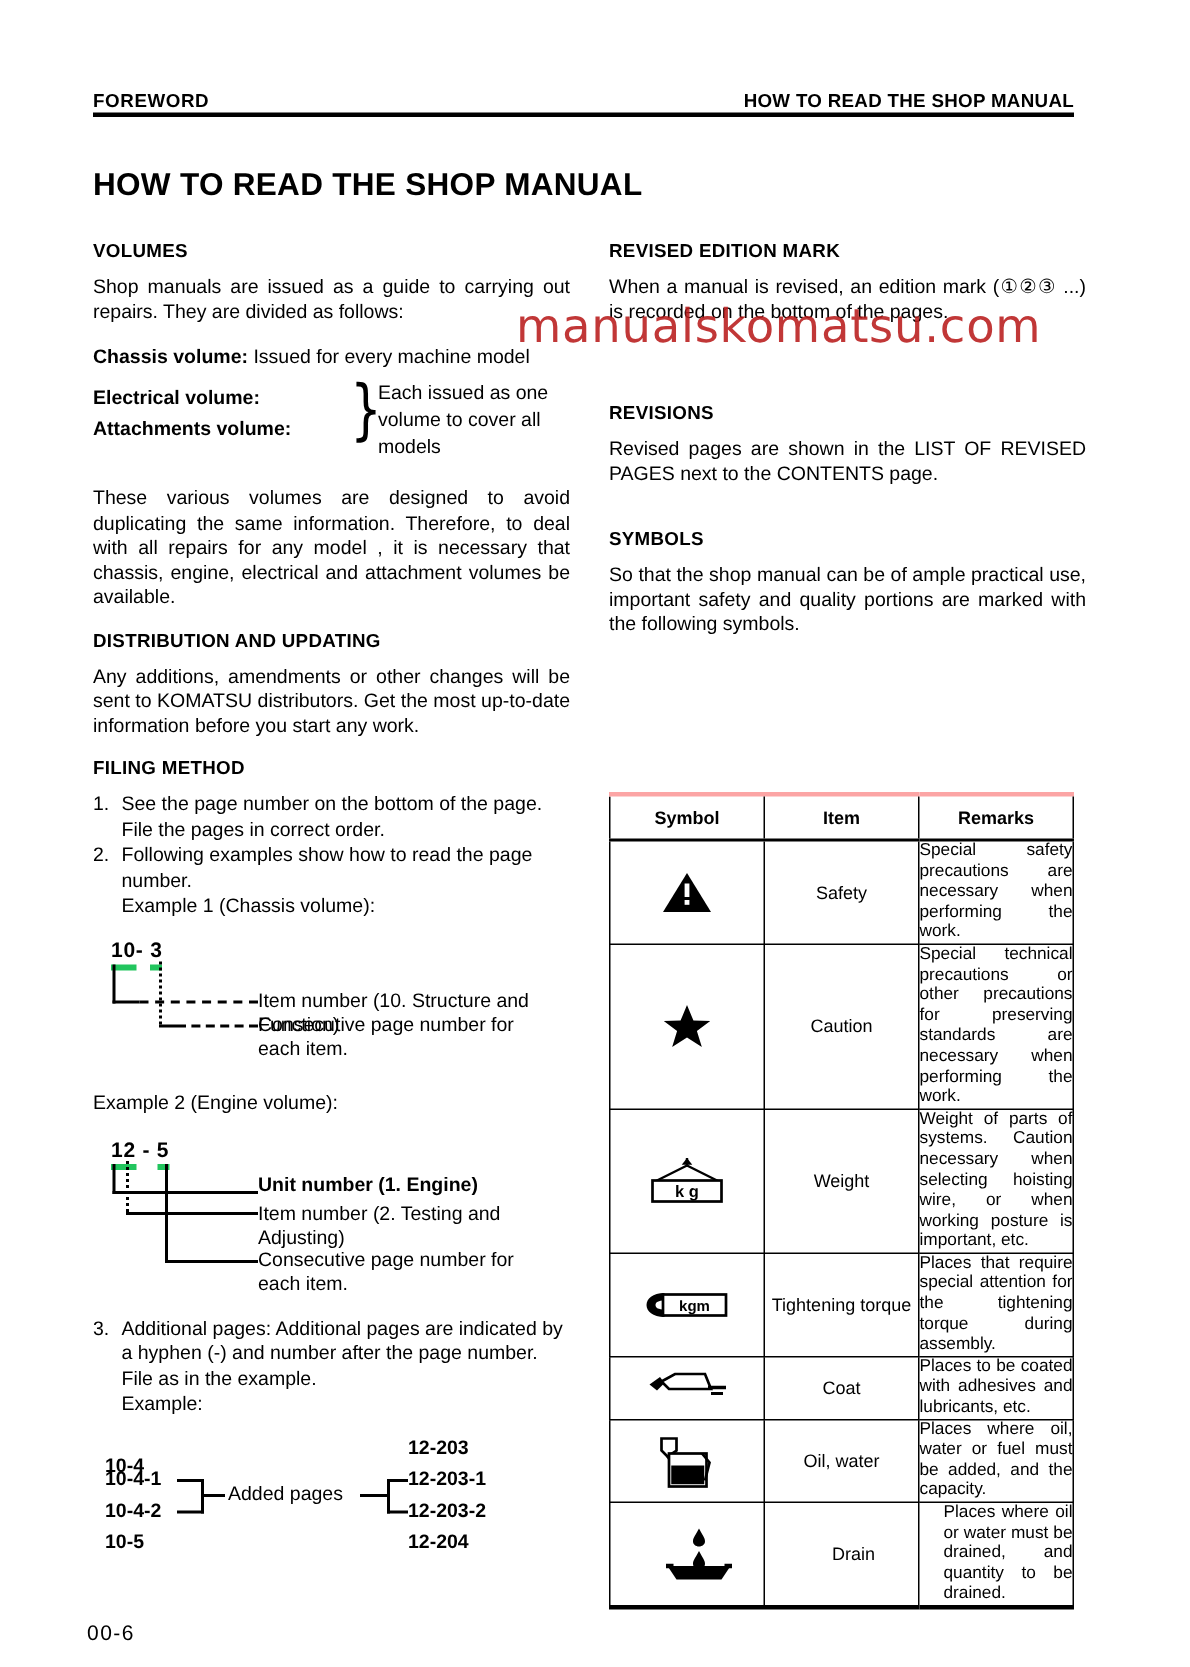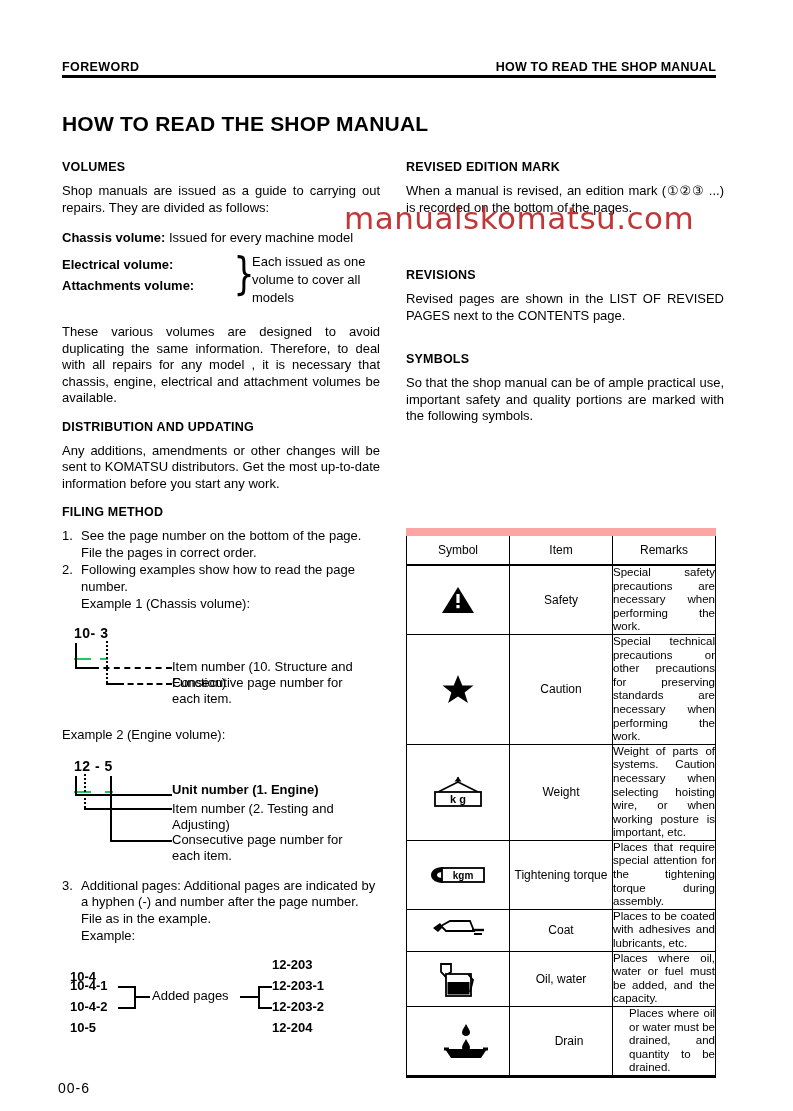--- a/index.html
+++ b/index.html
@@ -143,21 +143,21 @@
 
   
   .example-wrap { position: relative; }
 
   .pn-code {
     font-size: 14px;
     font-weight: bold;
     letter-spacing: 0.5px;
     white-space: nowrap;
   }
-  .pn-code .u { border-bottom: 2px solid #22c55e; padding-bottom: 17px; }
+  .pn-code .u { border-bottom: 4px solid #22c55e; padding-bottom: 2px; }
 
   .diag { position: relative; }
   .diag .vline, .diag .hline {
     position: absolute;
     background: #000;
   }
   .diag .vline { width: 2px; }
   .diag .hline { height: 2px; }
   .diag .dline {
     position: absolute;
@@ -201,24 +201,24 @@
     width: 310px;
     border-collapse: collapse;
     table-layout: fixed;
   }
   table.symtab td, table.symtab th {
     border: 1px solid #000;
     padding: 0;
     vertical-align: middle;
   }
   table.symtab thead th {
-    border-top: 8px solid #fca5a5;
+    border-top: 3px solid #fca5a5;
     border-bottom: 2px solid #000;
     font-size: 12px;
-    font-weight: normal;
+    font-weight: bold;
     height: 28px;
     text-align: center;
   }
   table.symtab tbody tr:last-child td { border-bottom: 3px solid #000; padding-left: 16px; }
   td.c-sym { width: 66px; text-align: center; }
   td.c-item { width: 66px; text-align: center; font-size: 12px; line-height: 14px; }
   td.c-rem {
     width: 178px;
     font-size: 11.5px;
     line-height: 13.6px;

